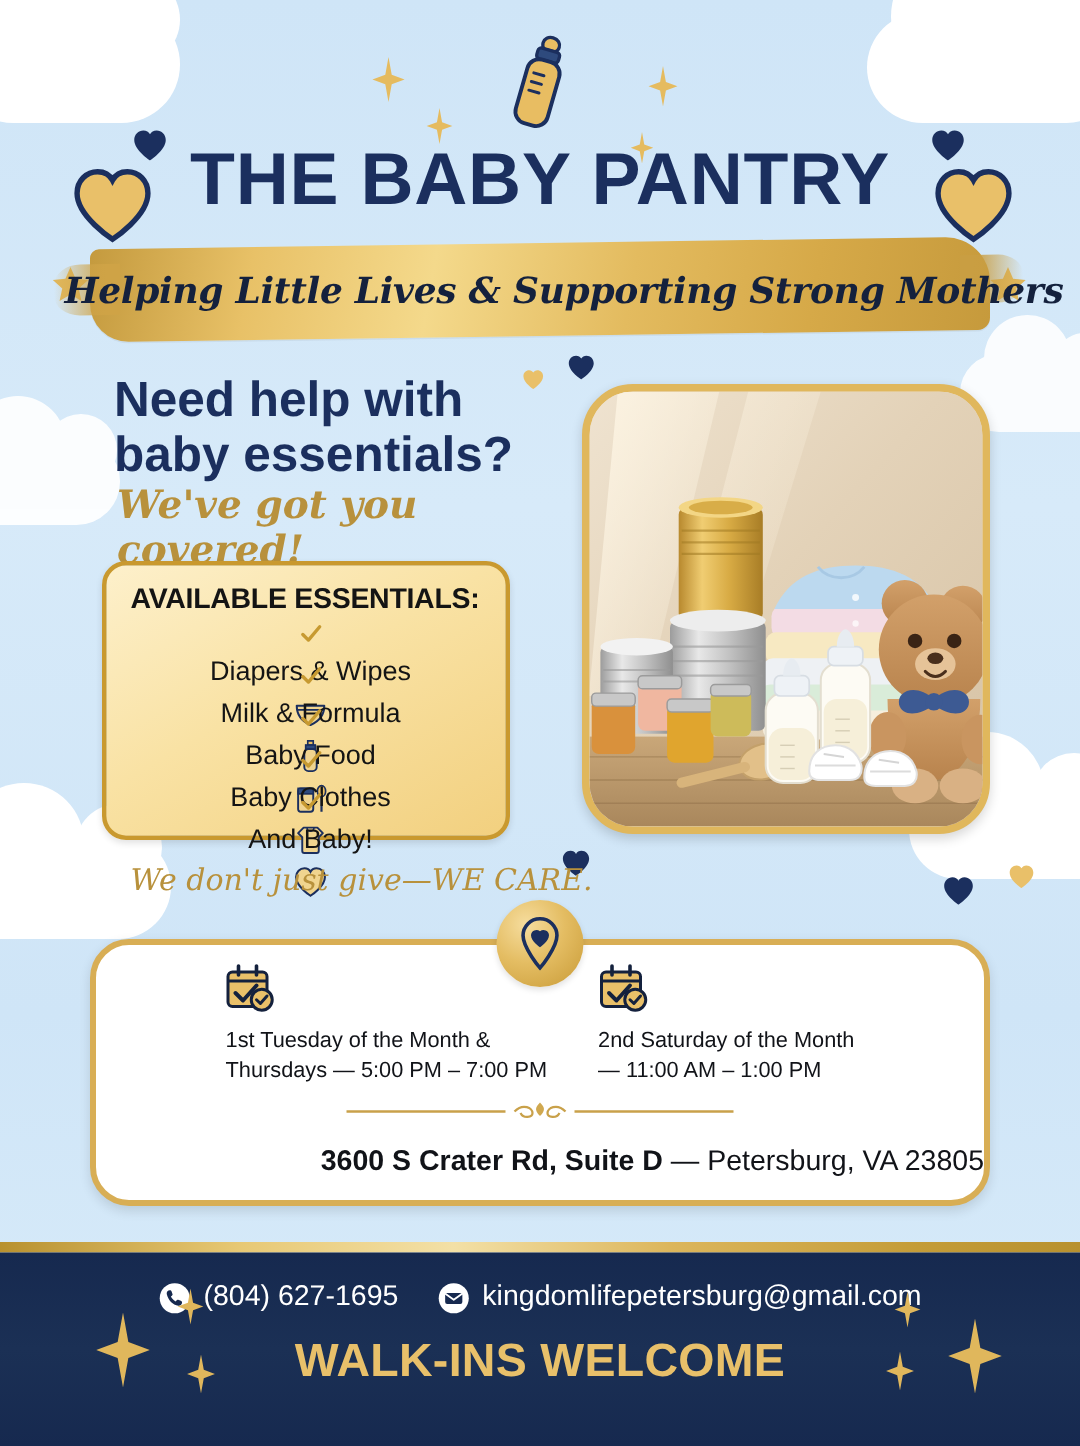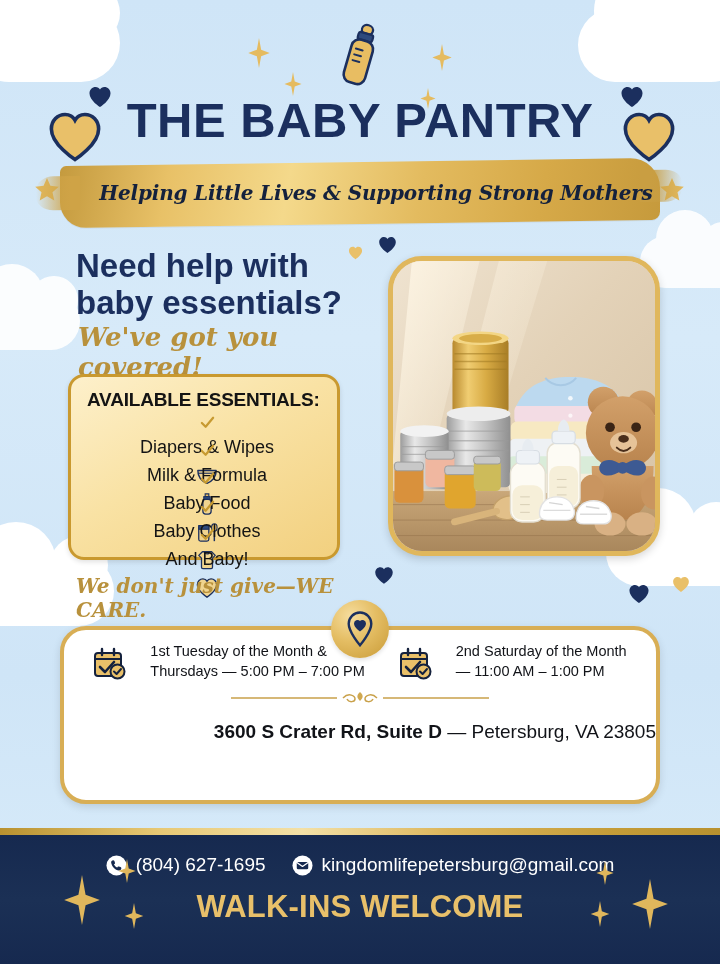--- a/index.html
+++ b/index.html
@@ -80,21 +80,21 @@
     content: ""; position: absolute; right: -22px; top: 12px;
     width: 42px; height: 32px;
     background: linear-gradient(270deg, rgba(196,154,62,0) 0%, #c99e42 80%);
     border-radius: 0 40% 40% 0;
   }
   .banner-text {
     position: absolute; inset: 0;
     display: flex; align-items: center; justify-content: center;
     font-family: "DejaVu Serif", serif;
     font-style: italic; font-weight: bold;
-    font-size: 20px;
+    font-size: 24px;
     color: #14213d;
     white-space: nowrap;
     letter-spacing: -0.2px;
     margin-left: 32px;
   }
 
   
   .headline {
     position: absolute; left: 76px; top: 248px; width: 300px;
     font-size: 33px; font-weight: bold; line-height: 1.12;
@@ -123,23 +123,23 @@
   .ess-item {
     display: flex; align-items: center; gap: 7px;
     font-size: 18px; color: #141414; height: 28px;
     padding-left: 4px;
     flex-direction: column;
   }
   .check { width: 15px; height: 15px; flex: 0 0 15px; }
   .ess-emoji { width: 22px; height: 22px; flex: 0 0 22px; }
 
   .care-line {
-    position: absolute; left: 76px; top: 574px; width: 330px;
+    position: absolute; left: 87px; top: 574px; width: 330px;
     font-family: "DejaVu Serif", serif;
-    font-style: italic; font-weight: bold;
+    font-style: italic; font-weight: normal;
     font-size: 20px;
     color: #b8913c;
   }
 
   
   .photo {
     position: absolute; left: 388px; top: 256px; width: 272px; height: 300px;
     border: 5px solid #e0b75c;
     border-radius: 34px;
     overflow: hidden;
@@ -166,21 +166,21 @@
     z-index: 2;
   }
   .card-title {
     text-align: center; margin-top: 26px;
     font-size: 26px; font-weight: bold; color: #111318;
   }
   .hours-row {
     display: flex; justify-content: center; gap: 34px;
     margin-top: 12px; padding: 0 18px;
   }
-  .hours-block { display: flex; align-items: flex-end; gap: 23px; }
+  .hours-block { display: flex; align-items: flex-start; gap: 9px; flex-direction: column; }
   .cal-icon { width: 34px; height: 34px; flex: 0 0 34px; }
   .hours-text { font-size: 14.5px; line-height: 1.35; color: #111318; }
 
   .divider { margin: 9px auto 0; width: 270px; height: 16px; display: block; }
 
   .address {
     text-align: right; margin-top: 15px;
     font-size: 19px; color: #111318;
   }
   .address b { font-weight: bold; }

